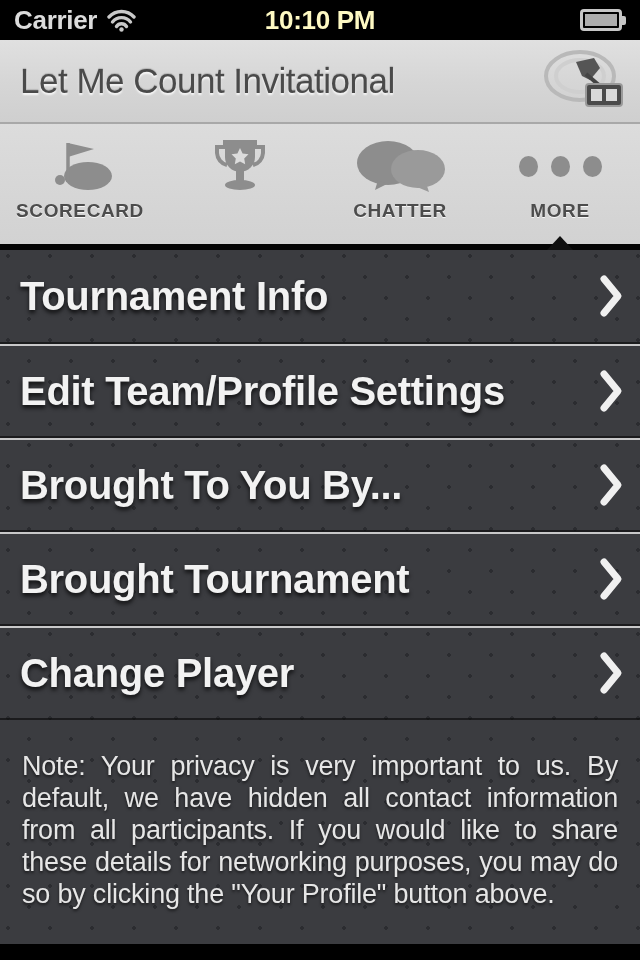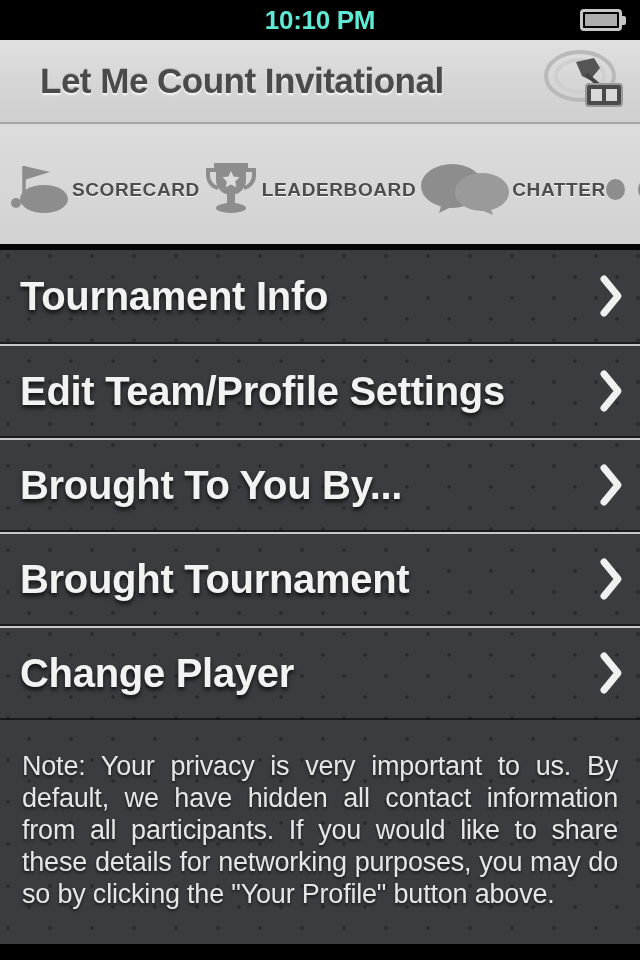--- a/index.html
+++ b/index.html
@@ -14,21 +14,21 @@
   
   .statusbar {
     position:relative; height:40px; width:100%;
     background:#000; color:#d8d8d8;
     display:flex; align-items:center;
   }
   .sb-left { display:flex; align-items:center; padding-left:14px; gap:10px; }
   .sb-carrier { font-size:26px; font-weight:700; color:#dcdcdc; letter-spacing:-0.3px; }
   .sb-time {
     position:absolute; left:0; right:0; text-align:center;
-    font-size:26px; font-weight:700; color:#5eead4; letter-spacing:-0.3px;
+    font-size:26px; font-weight:700; color:#fef9c3; letter-spacing:-0.3px;
   }
   .sb-right { position:absolute; right:14px; top:0; bottom:0; display:flex; align-items:center; }
   .wifi-icon { width:30px; height:24px; display:block; }
   .batt { position:relative; width:46px; height:22px; }
   .batt-body {
     position:absolute; left:0; top:0; width:42px; height:22px;
     border:3px solid #c6c6c6; border-radius:4px;
   }
   .batt-fill { position:absolute; left:5px; top:5px; width:32px; height:12px; background:#adadad; }
   .batt-cap {
@@ -37,37 +37,37 @@
   }
 
   
   .titlebar {
     position:relative; height:84px; width:100%;
     background:linear-gradient(to bottom,#e0e0e0 0%,#d6d6d6 50%,#cfcfcf 100%);
     border-bottom:2px solid #a8a8a8;
     display:flex; align-items:center;
   }
   .app-title {
-    font-size:35px; font-weight:700; color:#4a4a4a;
-    padding-left:40px; letter-spacing:-0.5px;
+    font-size:35px; font-weight:400; color:#4a4a4a;
+    padding-left:20px; letter-spacing:-0.5px;
     text-shadow:0 2px 2px rgba(255,255,255,0.85), 0 -1px 1px rgba(0,0,0,0.18);
   }
   .app-logo {
     position:absolute; right:14px; top:6px; width:88px; height:72px;
   }
 
   
   .tabbar {
     position:relative; width:100%; height:126px;
     background:linear-gradient(to bottom,#dcdcdc 0%,#d5d5d5 70%,#d2d2d2 100%);
     display:flex; align-items:stretch;
     border-bottom:6px solid #050505;
   }
   .tab {
-    flex:1; display:flex; flex-direction:row;
+    flex:1; display:flex; flex-direction:column;
     align-items:center; justify-content:flex-start; padding-top:10px;
     position:relative;
   }
   .tab-icon { height:64px; display:flex; align-items:center; justify-content:center; }
   .tab-label {
     font-size:19px; font-weight:700; color:#4c4c4c;
     letter-spacing:0.6px; margin-top:2px;
     text-shadow:0 1px 0 rgba(255,255,255,0.8);
   }
   .tab-caret {
@@ -113,20 +113,31 @@
     letter-spacing:-0.2px;
     text-shadow:0 2px 3px rgba(0,0,0,0.6);
   }
 </style>
 </head>
 <body>
 
 <div id="screen">
 
   <div class="statusbar">
+    <div class="sb-left">
+      <span class="sb-carrier">Carrier</span>
+      <span>
+        <svg class="wifi-icon" viewBox="0 0 30 24">
+          <path d="M2 9 A17 17 0 0 1 27 9" stroke="#c9c9c9" stroke-width="3.4" fill="none" stroke-linecap="round"></path>
+          <path d="M5.5 14 A11.5 11.5 0 0 1 23.5 14" stroke="#c9c9c9" stroke-width="3.4" fill="none" stroke-linecap="round"></path>
+          <path d="M9.5 18.5 A6 6 0 0 1 19.5 18.5" stroke="#c9c9c9" stroke-width="3.4" fill="none" stroke-linecap="round"></path>
+          <circle cx="14.5" cy="21.5" r="2.2" fill="#c9c9c9"></circle>
+        </svg>
+      </span>
+    </div>
     <div class="sb-time">10:10 PM</div>
     <div class="sb-right">
       <span class="batt">
         <span class="batt-body"></span>
         <span class="batt-fill"></span>
         <span class="batt-cap"></span>
       </span>
     </div>
   </div>
 
@@ -164,21 +175,20 @@
         <svg viewBox="0 0 62 62" width="62" height="62">
           <path d="M16 8 h30 v14 a15 15 0 0 1 -30 0 z" fill="#8d8d8d"></path>
           <path d="M16 12 h-8 v6 a13 13 0 0 0 10 12" stroke="#8d8d8d" stroke-width="4" fill="none"></path>
           <path d="M46 12 h8 v6 a13 13 0 0 1 -10 12" stroke="#8d8d8d" stroke-width="4" fill="none"></path>
           <rect x="27" y="35" width="8" height="12" fill="#8d8d8d"></rect>
           <ellipse cx="31" cy="50" rx="15" ry="5" fill="#8d8d8d"></ellipse>
           <rect x="14" y="5" width="34" height="5" fill="#8d8d8d"></rect>
           <path d="M31 13 l2.6 5.4 5.9 .8 -4.3 4.2 1 5.9 -5.2 -2.8 -5.2 2.8 1 -5.9 -4.3 -4.2 5.9 -.8 z" fill="#dcdcdc"></path>
         </svg>
       </span>
-      <span class="tab-label">LEADERBOARD</span>
     </div>
 
     <div class="tab">
       <span class="tab-icon">
         <svg viewBox="0 0 96 62" width="96" height="62">
           <ellipse cx="36" cy="28" rx="31" ry="22" fill="#8d8d8d"></ellipse>
           <path d="M26 45 l-3 10 12 -6 z" fill="#8d8d8d"></path>
           <ellipse cx="66" cy="34" rx="27" ry="19" fill="#9a9a9a"></ellipse>
           <path d="M74 48 l3 9 -12 -5 z" fill="#9a9a9a"></path>
         </svg>

